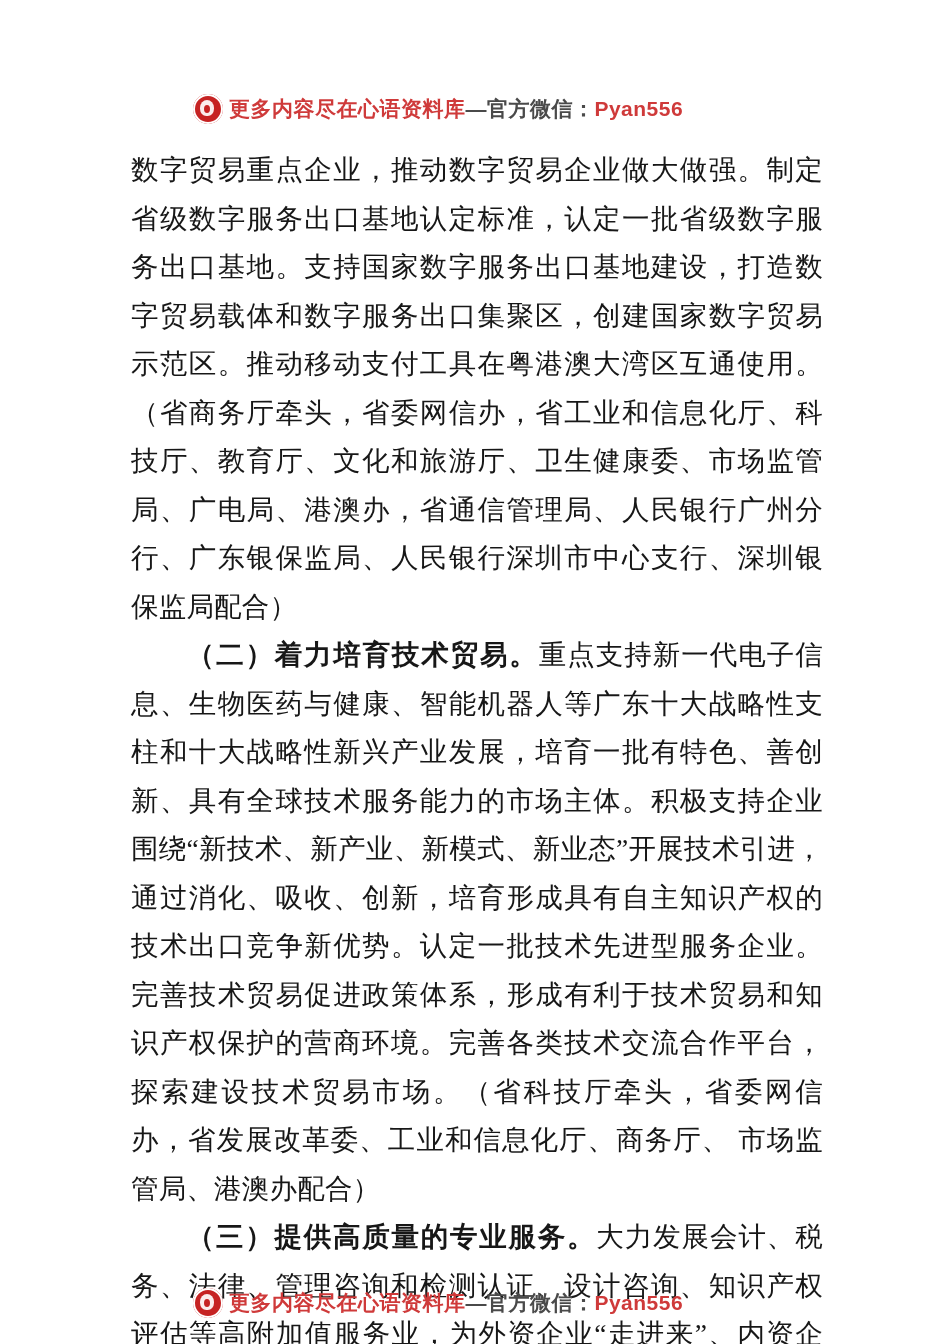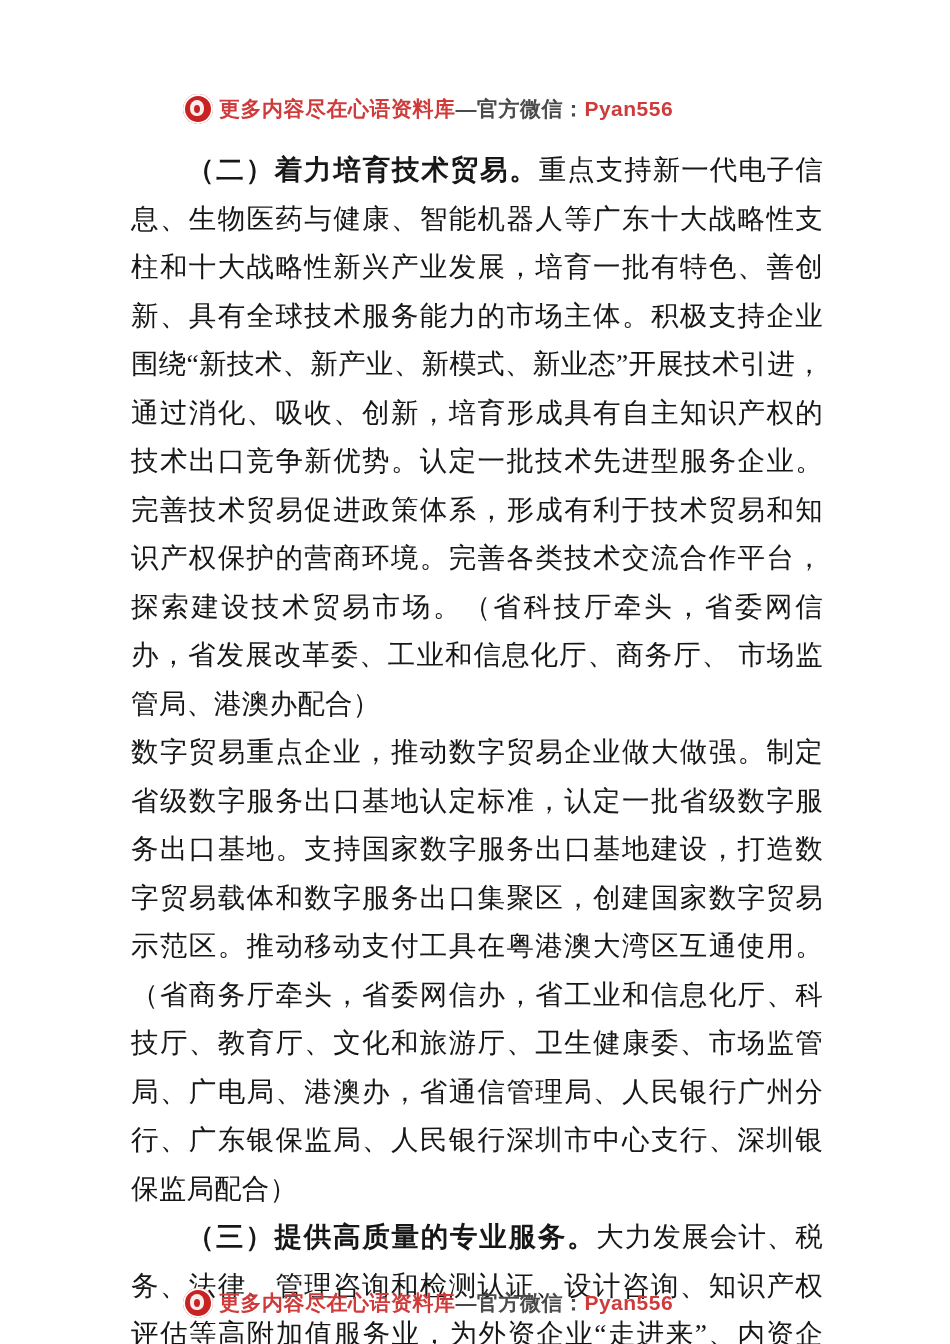--- a/index.html
+++ b/index.html
@@ -17,21 +17,21 @@
   .page {
     position: relative;
     width: 950px;
     height: 1344px;
     box-sizing: border-box;
   }
 
   
   .promo {
     position: absolute;
-    left: 2px;
+    left: 12px;
     width: 852px;
     display: flex;
     justify-content: center;
     align-items: center;
     gap: 6px;
     user-select: none;
   }
   .promo-top { top: 94px; }
   .promo-bottom { top: 1288px; }
 
@@ -116,23 +116,23 @@
 
   <div class="promo promo-top">
     <div class="promo-logo"></div>
     <div class="promo-text">
       <span>更多内容尽在心语资料库</span><span class="mid">—官方微信：</span><span class="handle">Pyan556</span>
     </div>
   </div>
 
   <div class="content">
 
+    <p class="para"><span>数字贸易重点企业，推动数字贸易企业做大做强。制定省级数字服务出口基地认定标准，认定一批省级数字服务出口基地。支持国家数字服务出口基地建设，打造数字贸易载体和数字服务出口集聚区，创建国家数字贸易示范区。推动移动支付工具在粤港澳大湾区互通使用。（省商务厅牵头，省委网信办，省工业和信息化厅、科技厅、教育厅、文化和旅游厅、卫生健康委、市场监管局、广电局、港澳办，省通信管理局、人民银行广州分行、广东银保监局、人民银行深圳市中心支行、深圳银保监局配合）</span></p>
+
     <p class="para"><span class="indent"></span><span class="heading-run">（二）着力培育技术贸易。</span><span>重点支持新一代电子信息、生物医药与健康、智能机器人等广东十大战略性支柱和十大战略性新兴产业发展，培育一批有特色、善创新、具有全球技术服务能力的市场主体。积极支持企业围绕“新技术、新产业、新模式、新业态”开展技术引进，通过消化、吸收、创新，培育形成具有自主知识产权的技术出口竞争新优势。认定一批技术先进型服务企业。完善技术贸易促进政策体系，形成有利于技术贸易和知识产权保护的营商环境。完善各类技术交流合作平台，探索建设技术贸易市场。（省科技厅牵头，省委网信办，省发展改革委、工业和信息化厅、商务厅、 市场监管局、港澳办配合）</span></p>
-
-    <p class="para"><span>数字贸易重点企业，推动数字贸易企业做大做强。制定省级数字服务出口基地认定标准，认定一批省级数字服务出口基地。支持国家数字服务出口基地建设，打造数字贸易载体和数字服务出口集聚区，创建国家数字贸易示范区。推动移动支付工具在粤港澳大湾区互通使用。（省商务厅牵头，省委网信办，省工业和信息化厅、科技厅、教育厅、文化和旅游厅、卫生健康委、市场监管局、广电局、港澳办，省通信管理局、人民银行广州分行、广东银保监局、人民银行深圳市中心支行、深圳银保监局配合）</span></p>
 
     <p class="para"><span class="indent"></span><span class="heading-run">（三）提供高质量的专业服务。</span><span>大力发展会计、税务、法律、管理咨询和检测认证、设计咨询、知识产权评估等高附加值服务业，为外资企业“走进来”、内资企业“走出去”提供高质量的专业服务。打造检验检测认证等生产性服务业</span></p>
 
   </div>
 
   <div class="promo promo-bottom">
     <div class="promo-logo"></div>
     <div class="promo-text">
       <span>更多内容尽在心语资料库</span><span class="mid">—官方微信：</span><span class="handle">Pyan556</span>
     </div>

